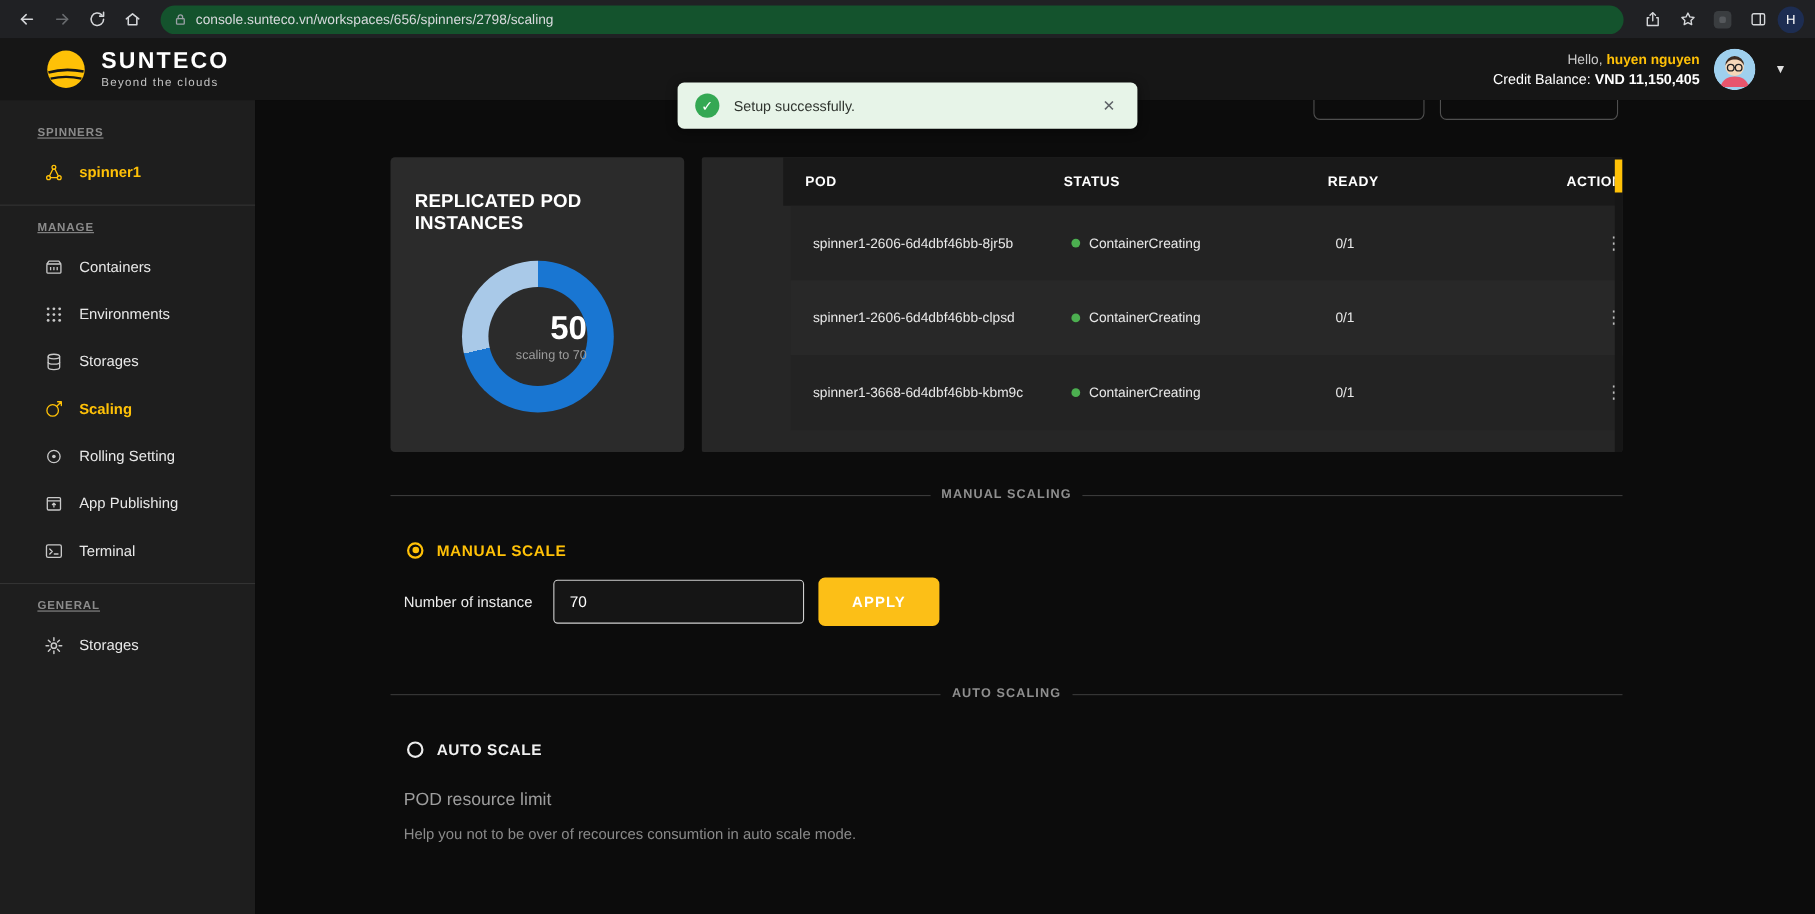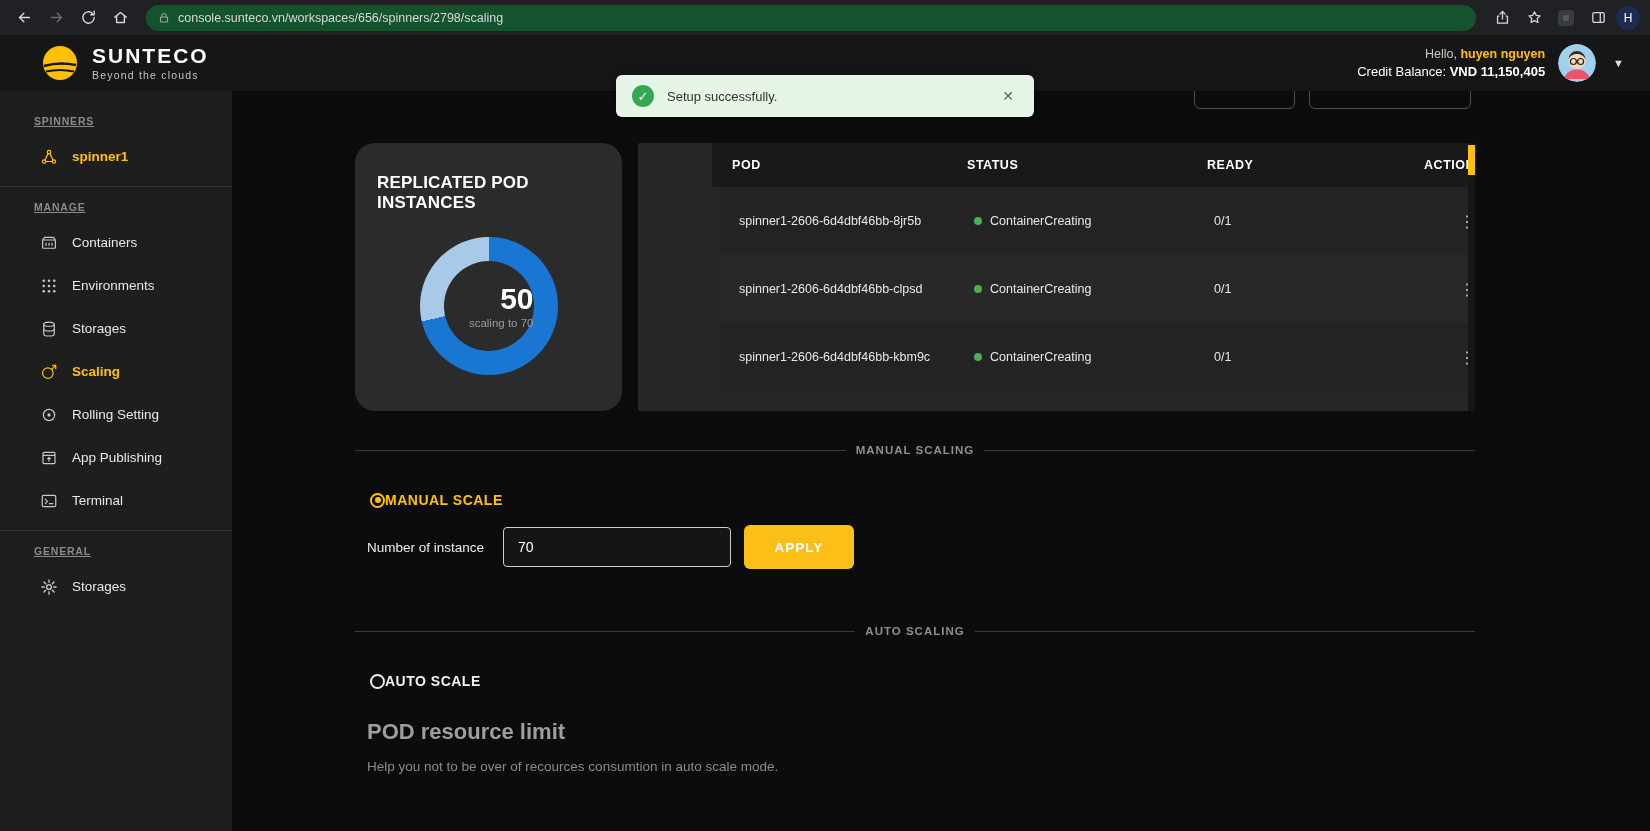--- a/index.html
+++ b/index.html
@@ -60,21 +60,21 @@
 
   .main { flex:1; position:relative; overflow:hidden; background:#0c0c0c; }
   .ghost { position:absolute; top:-24px; height:42px; border:1px solid #4f4f4f; border-radius:6px; cursor:pointer; }
   .ghost.g1 { left:962px; width:101px; }
   .ghost.g2 { left:1077px; width:162px; }
 
   .content { padding-left:123px; width:1243px; }
   .top-row { display:flex; gap:16px; height:268px; margin-top:52px; }
 
   
-  .card { width:267px; background:#2b2b2b; border-radius:20px; padding:30px 22px; }
+  .card { width:267px; background:#2b2b2b; border-radius:4px; padding:30px 22px; }
   .card-title { color:#fff; font-size:17px; font-weight:bold; letter-spacing:.2px; }
   .donut-wrap { display:flex; justify-content:center; margin-top:24px; }
   .donut { width:138px; height:138px; border-radius:50%; display:flex; }
   .donut-hole { width:90px; height:90px; margin:auto; border-radius:50%; background:#2b2b2b;
     display:flex; flex-direction:column; align-items:flex-end; justify-content:center; }
   .donut-num { color:#fff; font-size:30px; font-weight:bold; line-height:1; }
   .donut-sub { color:#9c9c9c; font-size:11.5px; margin-top:3px; }
 
   
   .pod-table { width:837px; background:#262626; border-radius:2px; position:relative; overflow:hidden; display:flex; flex-direction:column;align-items:flex-end; }
@@ -89,36 +89,36 @@
   .dot { width:8px; height:8px; border-radius:50%; background:#4caf50; }
   .menu-dots { color:#bdbdbd; font-size:16px; padding-left:28px; cursor:pointer; }
   .scrollbar { position:absolute; right:0; top:0; width:7px; height:100%; background:#161616; cursor:pointer; }
   .scroll-thumb { position:absolute; right:0; top:2px; width:7px; height:30px; background:#ffc107; }
 
   
   .divider { display:flex; align-items:center; gap:10px; color:#8f8f8f; font-size:11.5px; font-weight:bold; letter-spacing:1px; margin-top:33px; }
   .divider::before, .divider::after { content:''; flex:1; height:1px; background:#3a3a3a; }
   .divider.auto-div { margin-top:56px; }
 
-  .radio-row { display:flex; align-items:center; margin-top:36px; padding-left:15px; cursor:pointer; }
+  .radio-row { display:flex; align-items:center; gap:12px; margin-top:36px; padding-left:15px; cursor:pointer; }
   .radio { width:15px; height:15px; border:2px solid #ffc107; border-radius:50%; position:relative; flex:0 0 auto; }
   .radio.checked::after { content:''; position:absolute; inset:2.5px; background:#ffc107; border-radius:50%; }
   .radio.un { border-color:#ececec; }
   .radio-label { font-size:14px; font-weight:bold; letter-spacing:.5px; }
   .radio-label.yellow { color:#ffc107; }
   .radio-label.white { color:#f0f0f0; }
 
   .form-row { display:flex; align-items:center; margin-top:17px; padding-left:12px; }
   .form-label { color:#ededed; font-size:13.5px; width:136px; }
   .num-input { width:228px; height:40px; background:#151515; border:1px solid #cfcfcf; border-radius:4px;
     color:#fff; font-size:14px; padding:0 14px; font-family:inherit; }
   .apply-btn { width:110px; height:44px; margin-left:13px; background:#fcbf17; border:none; border-radius:6px;
     color:#fff; font-size:13.5px; font-weight:bold; letter-spacing:1px; cursor:pointer; font-family:inherit; }
 
-  .limit-title { color:#9e9e9e; font-size:22px; font-weight:bold; margin:30px 0 14px 12px; }
+  .limit-title { color:#9e9e9e; font-size:16px; font-weight:normal; margin:30px 0 14px 12px; }
   .limit-help { color:#8a8a8a; font-size:13.5px; margin:13px 0 0 12px; }
 </style>
 </head>
 <body>
 
 <div class="browser-bar">
   <span class="bicon">
     <svg viewBox="0 0 24 24" fill="none" stroke="currentColor" stroke-width="2" stroke-linecap="round" stroke-linejoin="round">
         <path d="M19 12H5"></path>
         <path d="M11 6l-6 6 6 6"></path>
@@ -348,21 +348,21 @@
             <div>spinner1-2606-6d4dbf46bb-clpsd</div>
             <div class="status-cell">
               <span class="dot"></span>
               <span>ContainerCreating</span>
             </div>
             <div>0/1</div>
             <div><span class="menu-dots">⋮</span></div>
           </div>
 
           <div class="t-row odd">
-            <div>spinner1-2606-6d4dbf46bb-kbm9c</div>
+            <div>spinner1-3668-6d4dbf46bb-kbm9c</div>
             <div class="status-cell">
               <span class="dot"></span>
               <span>ContainerCreating</span>
             </div>
             <div>0/1</div>
             <div><span class="menu-dots">⋮</span></div>
           </div>
 
           <div class="t-foot"></div>
           <div class="scrollbar">

